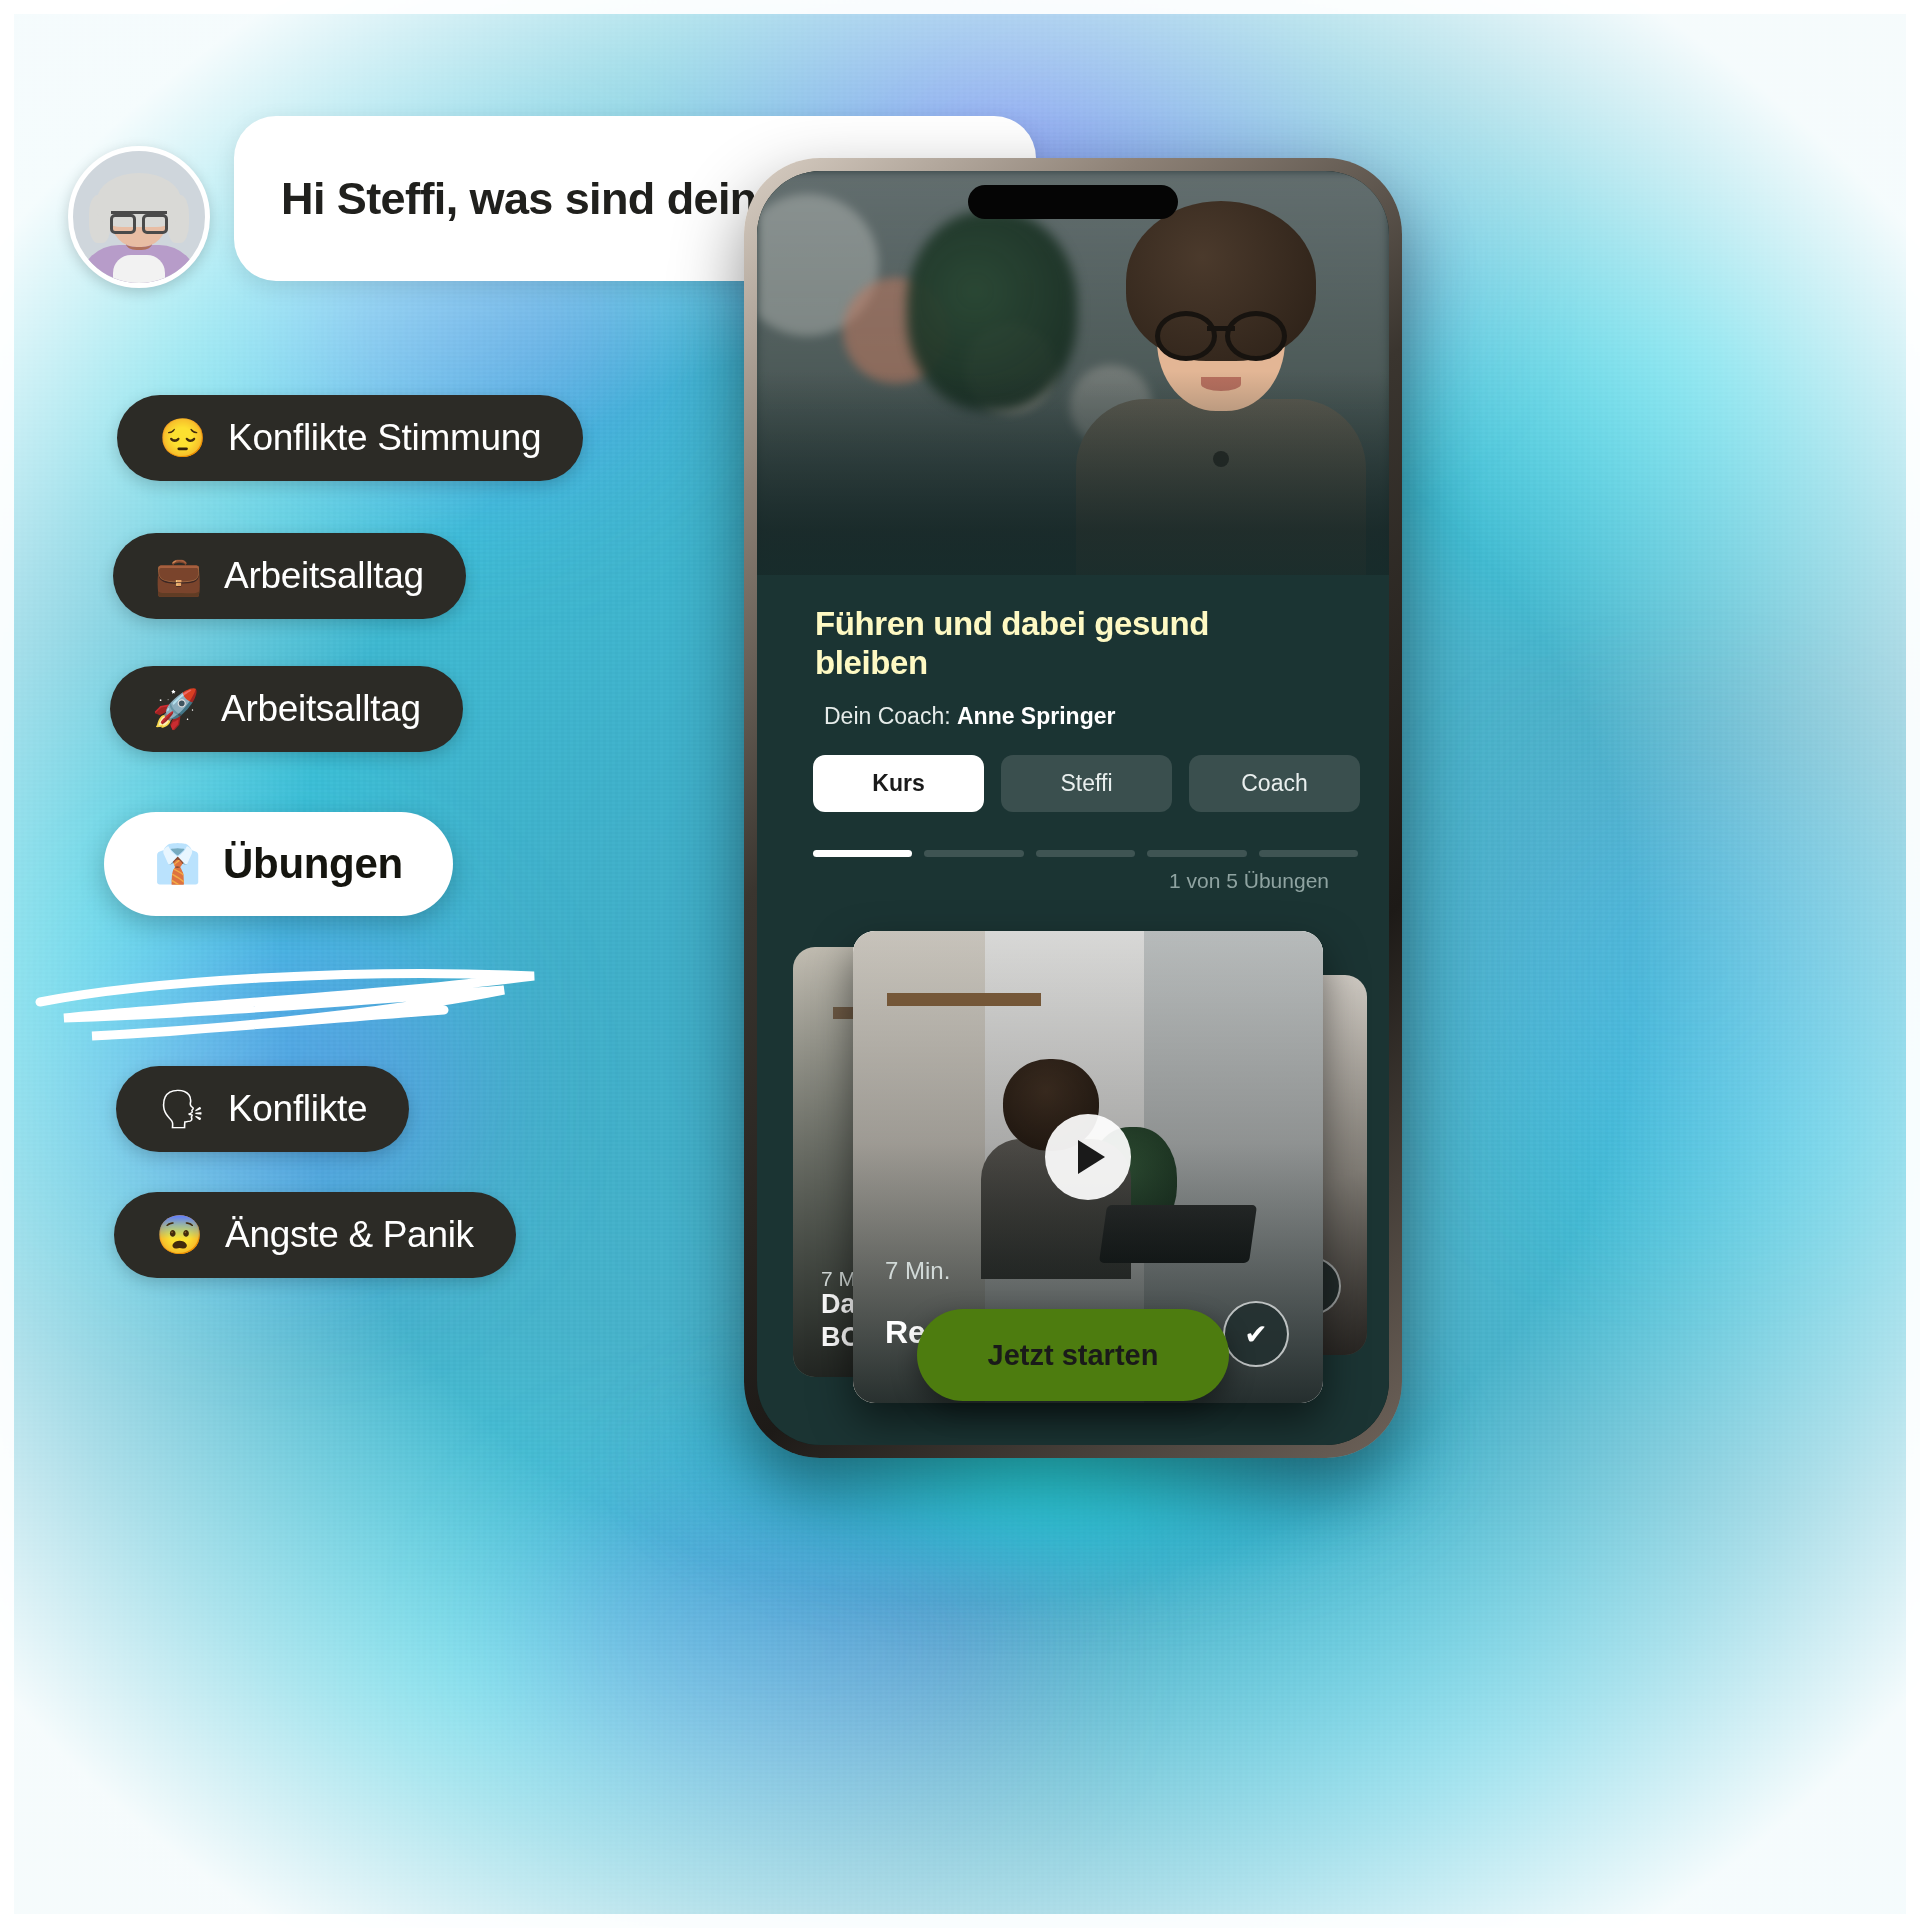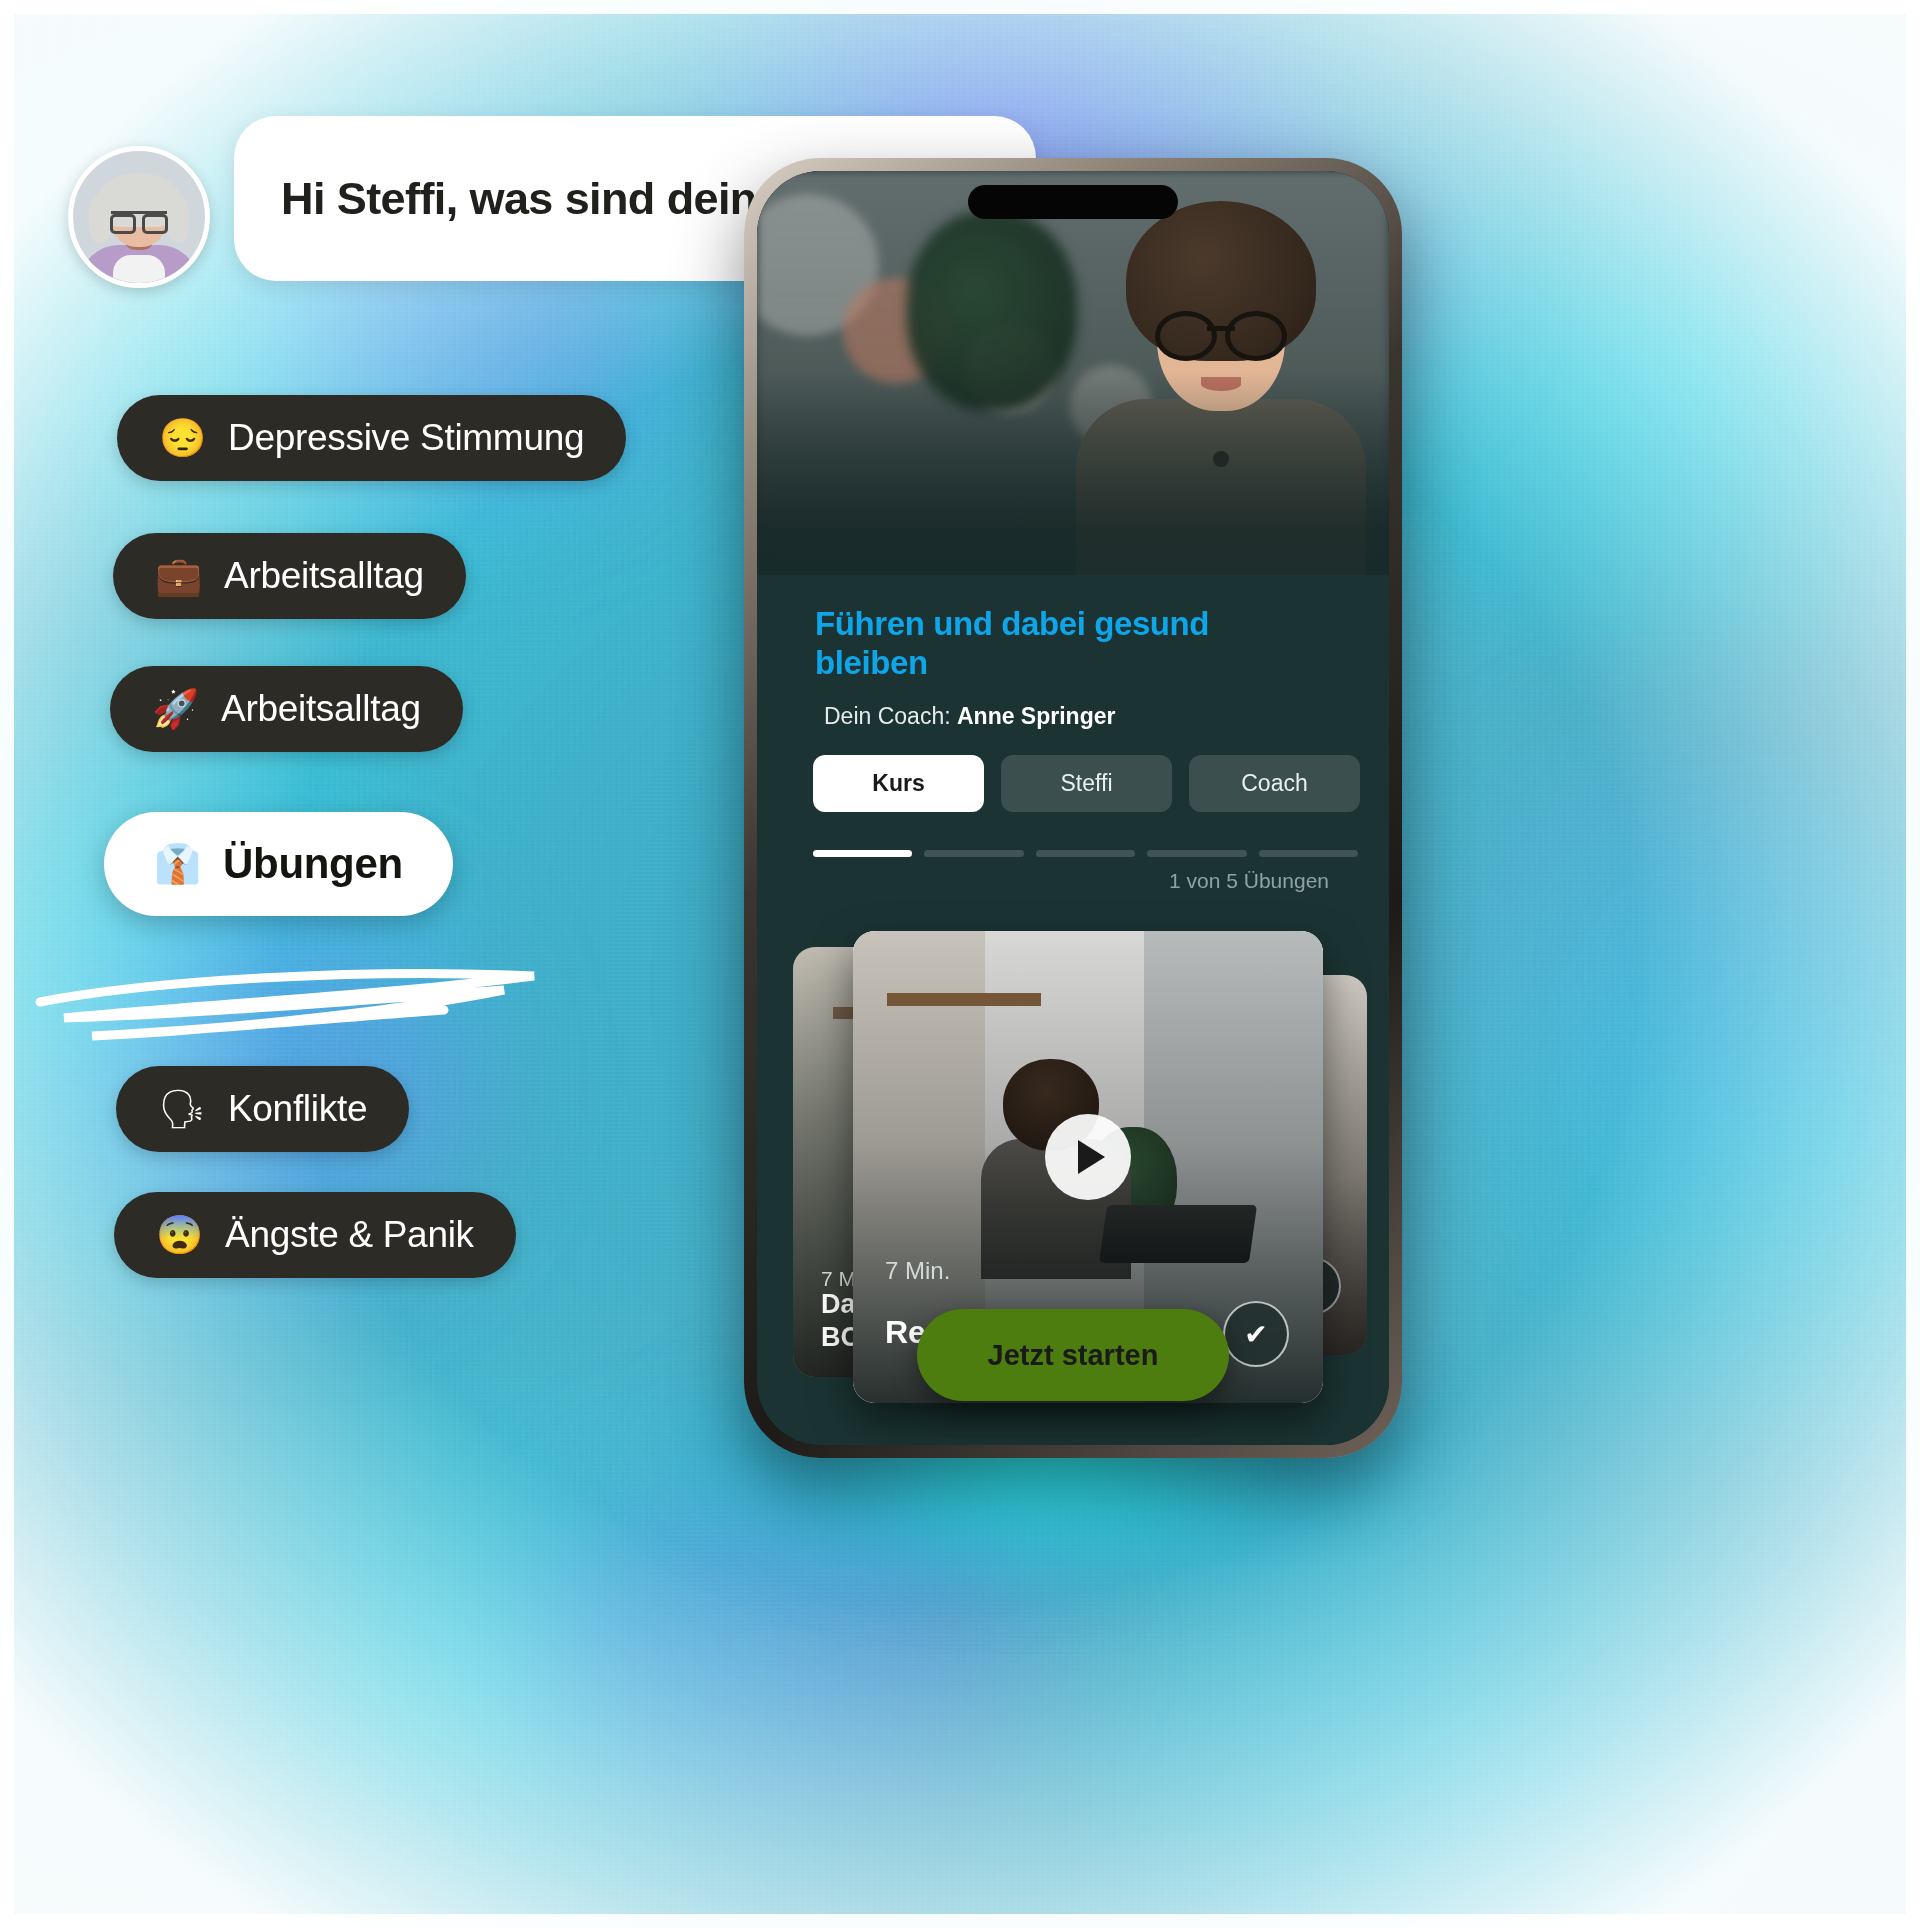--- a/index.html
+++ b/index.html
@@ -129,21 +129,21 @@
   #coachPic .torso{position:absolute;left:50%;top:198px;transform:translateX(-50%);
     width:290px;height:250px;border-radius:70px 70px 0 0;background:linear-gradient(180deg,#5c5a50,#3c3b34);}
   #coachPic .btn{position:absolute;left:50%;top:250px;transform:translateX(-50%);
     width:16px;height:16px;border-radius:50%;background:#2a2924;}
   #heroFade{position:absolute;left:0;top:200px;width:100%;height:290px;
     background:linear-gradient(180deg, rgba(18,36,36,0) 0%, rgba(18,36,36,.75) 55%, #16302f 100%);}
 
   #content{position:absolute;left:0;top:404px;width:100%;bottom:0;background:#1b3433;}
 
   #courseTitle{position:absolute;left:58px;top:30px;width:470px;
-    font-size:33px;font-weight:bold;color:#0ea5e9;line-height:1.18;letter-spacing:-.4px;}
+    font-size:33px;font-weight:bold;color:#fef9c3;line-height:1.18;letter-spacing:-.4px;}
   #coachLine{position:absolute;left:67px;top:128px;font-size:23px;color:#e6ecea;}
   #coachLine b{color:#ffffff;}
 
   #tabs{position:absolute;left:56px;top:180px;display:flex;gap:17px;}
   .tab{width:171px;height:57px;border-radius:12px;background:#3a4f4e;
     display:flex;align-items:center;justify-content:center;color:#e9efee;font-size:23px;}
   .tab.on{background:#ffffff;color:#1a1a1a;font-weight:bold;}
 
   #progress{position:absolute;left:56px;top:275px;width:545px;display:flex;gap:12px;}
   .seg{flex:1;height:7px;border-radius:4px;background:#41five;}
@@ -238,21 +238,21 @@
 </div>
 
 <div id="speech">
   <div class="tail"></div>
   <h1>Hi Steffi, was sind deine Themen?</h1>
 </div>
 
 <div id="pills">
     <div class="pill" style="left: 117px; top: 395px;">
       <span class="emo">😔</span>
-      <span>Depressive Stimmung</span>
+      <span>Konflikte Stimmung</span>
     </div>
     <div class="pill" style="left: 113px; top: 533px;">
       <span class="emo">💼</span>
       <span>Arbeitsalltag</span>
     </div>
     <div class="pill" style="left: 110px; top: 666px;">
       <span class="emo">🚀</span>
       <span>Arbeitsalltag</span>
     </div>
     <div class="pill active" style="left: 104px; top: 812px;">

